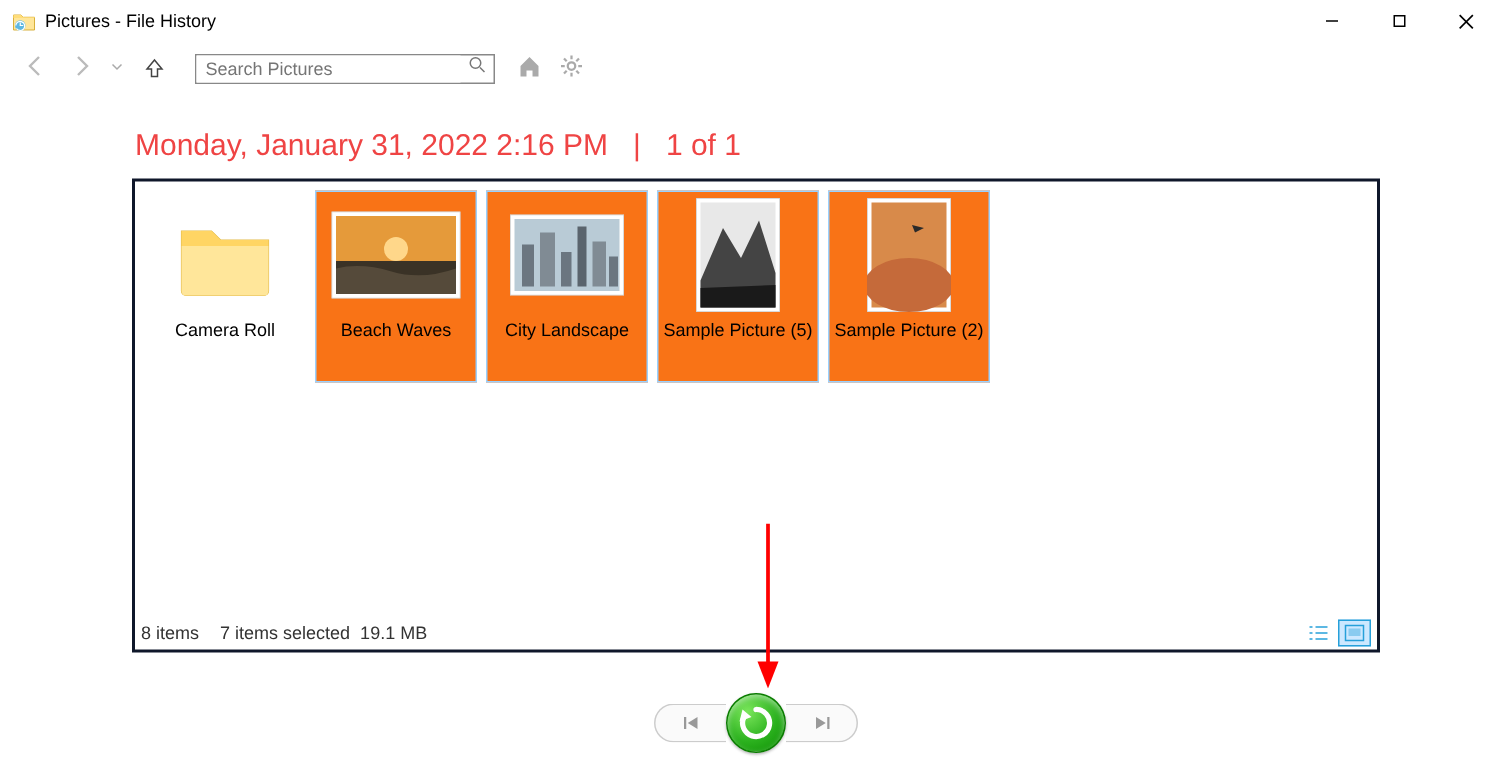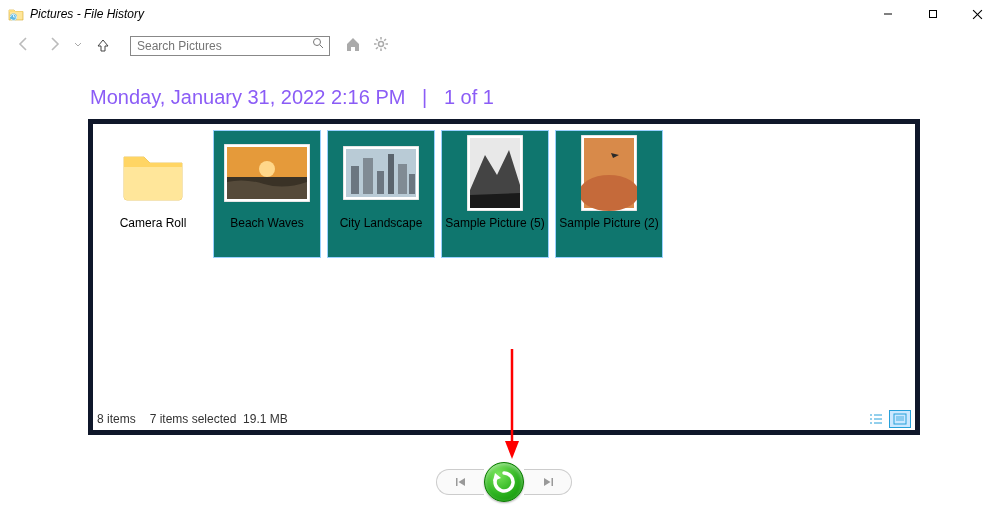--- a/index.html
+++ b/index.html
@@ -1,19 +1,19 @@
 <!DOCTYPE html>
 <html><head>
 <meta charset="utf-8">
 <style>
   * { box-sizing: border-box; margin: 0; padding: 0; }
   body { font-family: "Segoe UI", Tahoma, sans-serif; font-size: 12px; background: #fff; color: #000; width: 1008px; height: 515px; overflow: hidden; position: relative; }
 
   
-  .titlebar { display: flex; align-items: center; height: 28px; padding: 0 8px; font-style: italic; }
+  .titlebar { display: flex; align-items: center; height: 28px; padding: 0 8px; }
   .title-icon { width: 16px; height: 16px; display: inline-block; margin-right: 6px; position: relative; }
   .title-icon svg { width: 16px; height: 16px; }
   .title-text { font-size: 12px; color: #000; flex: 1; }
   .window-controls { display: flex; gap: 0; }
   .win-btn { width: 45px; height: 28px; display: flex; align-items: center; justify-content: center; font-size: 13px; cursor: pointer; }
 
   
   .toolbar { display: flex; align-items: center; height: 36px; padding: 4px 12px; gap: 6px; }
   .nav-arrow { color: #999; font-size: 16px; padding: 0 4px; }
   .nav-up { color: #555; font-size: 14px; padding: 0 6px; }
@@ -21,28 +21,28 @@
   .address-box { flex: 1; display: flex; align-items: center; border: 1px solid #888; height: 24px; margin-left: 4px; }
   .address-input { flex: 1; border: none; outline: none; padding: 0 6px; font-size: 12px; font-family: inherit; }
   .address-drop { width: 18px; text-align: center; color: #555; font-size: 9px; border-left: 0; }
   .refresh-btn { width: 24px; height: 24px; border-left: 1px solid #ccc; display: flex; align-items: center; justify-content: center; font-size: 13px; }
   .search-box { width: 200px; height: 20px; border: 1px solid #888; display: flex; margin-left: 8px; }
   .search-input { flex: 1; border: none; outline: none; padding: 0 6px; font-size: 12px; font-family: inherit; color: #777; }
   .search-icon { width: 22px; text-align: center; color: #666; font-size: 12px; }
   .tool-icon { color: #999; font-size: 16px; padding: 0 3px; }
 
   
-  .heading-row { padding: 22px 90px 10px 90px; font-size: 20px; color: #8b5cf6; font-weight: 400; }
+  .heading-row { padding: 22px 90px 10px 90px; font-size: 20px; color: #ef4444; font-weight: 400; }
 
   
   .content-outer { margin: 0 88px; }
-  .content-box { border: 5px solid #0f172a; padding: 6px 6px 4px 6px; height: 316px; position: relative; }
+  .content-box { border: 2px solid #0f172a; padding: 6px 6px 4px 6px; height: 316px; position: relative; }
   .items-grid { display: flex; flex-wrap: wrap; gap: 12px 6px; align-content: flex-start; }
   .item { width: 108px; height: 128px; display: flex; flex-direction: column; align-items: center; padding: 4px 2px 2px 2px; text-align: center; }
-  .item.selected { background: #0f766e; border: 1px solid #99d1ff; padding: 3px 1px 1px 1px; }
+  .item.selected { background: #f97316; border: 1px solid #99d1ff; padding: 3px 1px 1px 1px; }
   .thumb-wrap { width: 96px; height: 78px; display: flex; align-items: center; justify-content: center; }
   .thumb-wrap svg { display: block; }
   .item-label { font-size: 12px; color: #000; margin-top: 4px; line-height: 1.2; }
 
   .status-bar { position: absolute; left: 4px; right: 4px; bottom: 2px; display: flex; align-items: center; font-size: 12px; color: #333; text-align: center; }
   .status-left { display: flex; gap: 14px; }
   .status-right { margin-left: auto; display: flex; gap: 2px; }
   .view-btn { width: 22px; height: 18px; border: 1px solid transparent; display: flex; align-items: center; justify-content: center; }
   .view-btn.active { border: 1px solid #26a0da; background: #cce8ff; }
 

